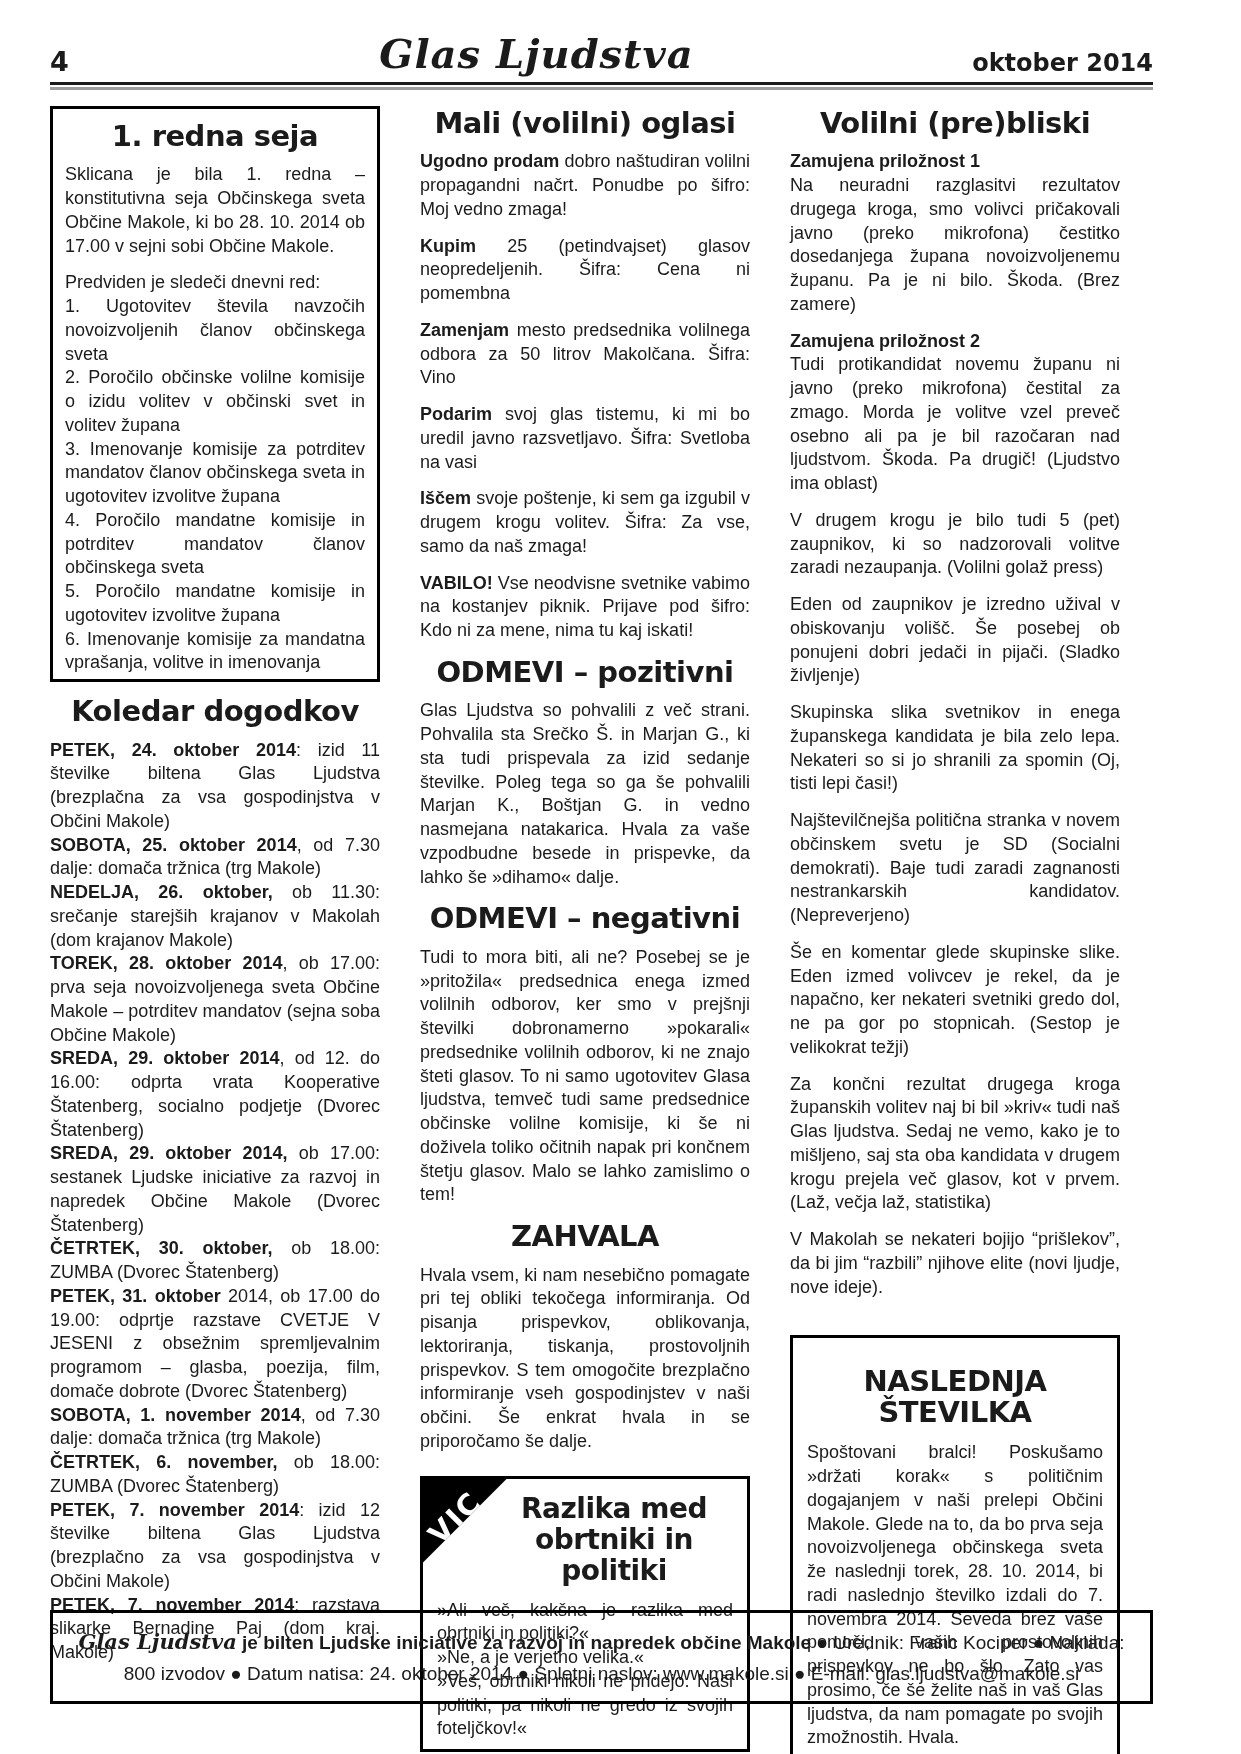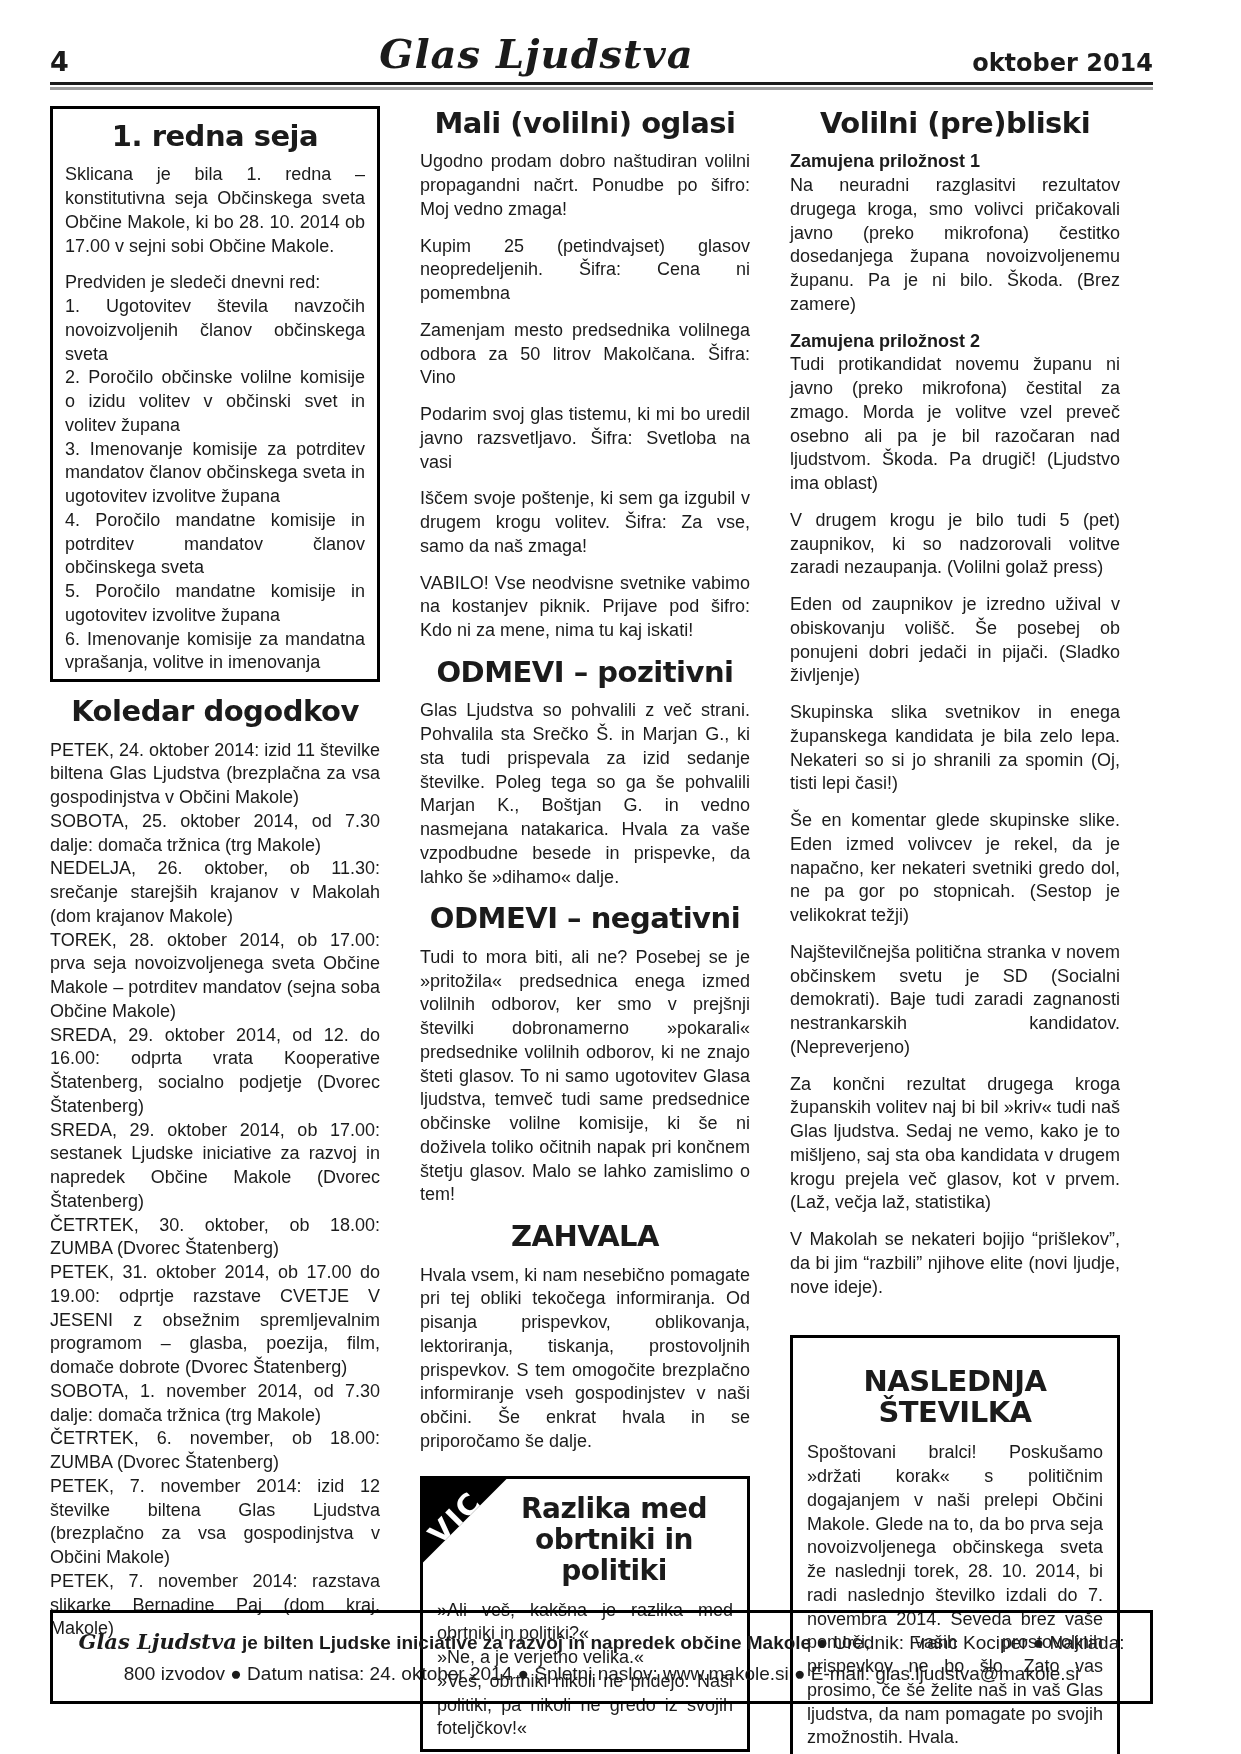--- a/index.html
+++ b/index.html
@@ -22,21 +22,21 @@
      margin:14px 0 12px;letter-spacing:-0.5px;font-weight:700;}
   h2.first{margin-top:2px;}
   p{margin:0 0 13px;}
   .tight p{margin:0;}
 
   .box{border:3px solid #000;padding:10px 12px 4px;}
   .box h2{margin:2px 0 12px;}
   .agenda div{margin:0;text-align:justify;}
 
   .ev{margin:0;}
-  b{font-weight:400;}
+  b{font-weight:700;}
 
   .bh{font-weight:700;text-align:left;}
   .bitem{margin-bottom:13px;}
   .bitem p{margin:0;}
 
   .vic-box{position:relative;border:3px solid #000;padding:14px 14px 8px;margin-top:22px;}
   .vic-corner{position:absolute;top:-1px;left:-1px;width:86px;height:86px;background:#000;
               clip-path:polygon(0 0,100% 0,0 100%);}
   .vic-corner span{position:absolute;top:21px;left:3px;transform:rotate(-45deg);color:#fff;
                    font-weight:700;font-size:29px;letter-spacing:2px;
@@ -146,24 +146,24 @@
         <div class="bitem">
             <p>V drugem krogu je bilo tudi 5 (pet) zaupnikov, ki so nadzorovali volitve zaradi nezaupanja. (Volilni golaž press)</p>
           </div>
         <div class="bitem">
             <p>Eden od zaupnikov je izredno užival v obiskovanju volišč. Še posebej ob ponujeni dobri jedači in pijači. (Sladko življenje)</p>
           </div>
         <div class="bitem">
             <p>Skupinska slika svetnikov in enega županskega kandidata je bila zelo lepa. Nekateri so si jo shranili za spomin (Oj, tisti lepi časi!)</p>
           </div>
         <div class="bitem">
-            <p>Še en komentar glede skupinske slike. Eden izmed volivcev je rekel, da je napačno, ker nekateri svetniki gredo dol, ne pa gor po stopnicah. (Sestop je velikokrat težji)</p>
+            <p>Najštevilčnejša politična stranka v novem občinskem svetu je SD (Socialni demokrati). Baje tudi zaradi zagnanosti nestrankarskih kandidatov. (Nepreverjeno)</p>
           </div>
         <div class="bitem">
-            <p>Najštevilčnejša politična stranka v novem občinskem svetu je SD (Socialni demokrati). Baje tudi zaradi zagnanosti nestrankarskih kandidatov. (Nepreverjeno)</p>
+            <p>Še en komentar glede skupinske slike. Eden izmed volivcev je rekel, da je napačno, ker nekateri svetniki gredo dol, ne pa gor po stopnicah. (Sestop je velikokrat težji)</p>
           </div>
         <div class="bitem">
             <p>Za končni rezultat drugega kroga županskih volitev naj bi bil »kriv« tudi naš Glas ljudstva. Sedaj ne vemo, kako je to mišljeno, saj sta oba kandidata v drugem krogu prejela več glasov, kot v prvem. (Laž, večja laž, statistika)</p>
           </div>
         <div class="bitem">
             <p>V Makolah se nekateri bojijo “prišlekov”, da bi jim “razbili” njihove elite (novi ljudje, nove ideje).</p>
           </div>
 
         <div class="nas-box">
           <h2>NASLEDNJA ŠTEVILKA</h2>

